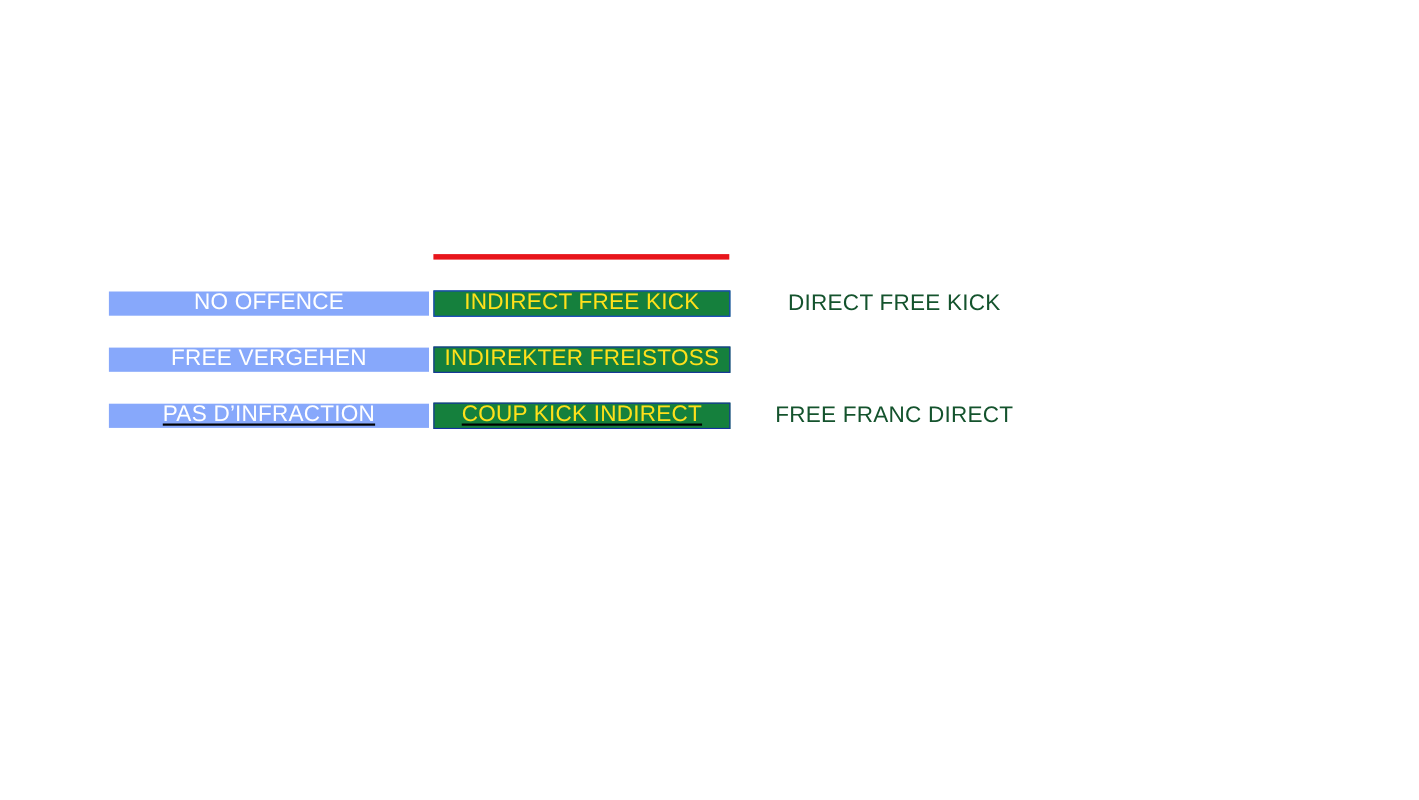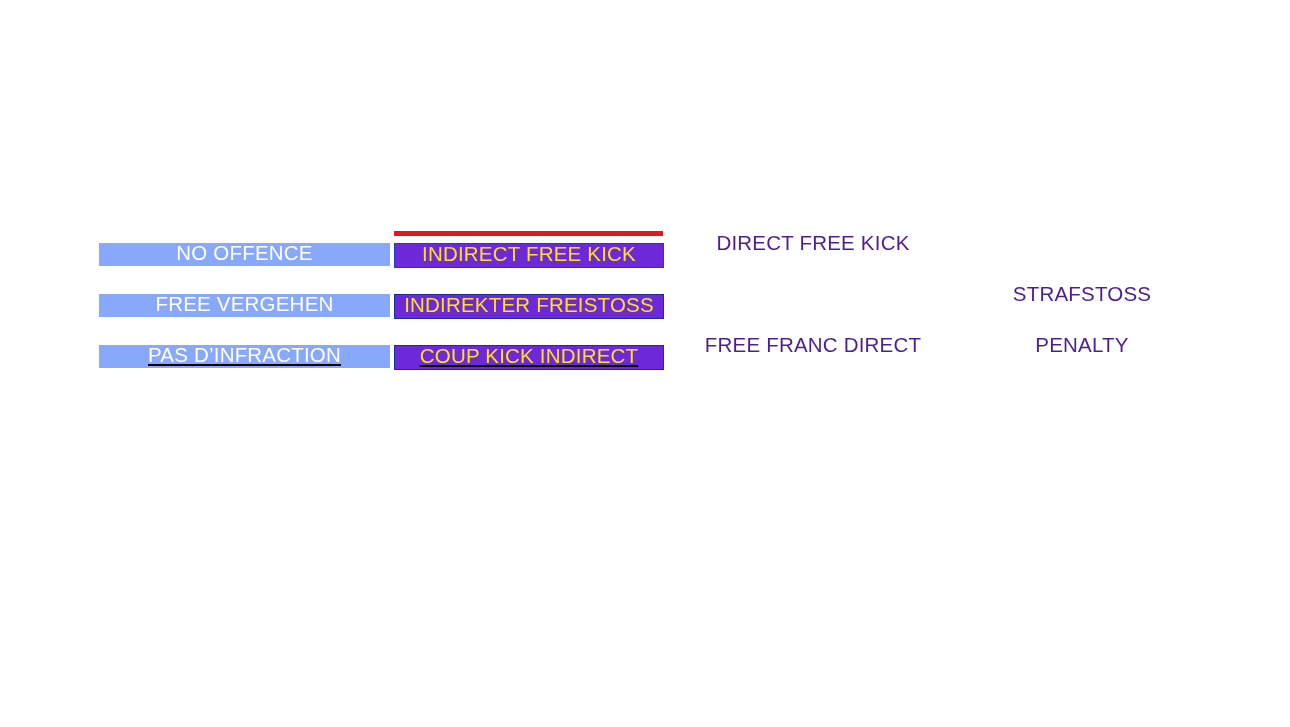--- a/index.html
+++ b/index.html
@@ -25,23 +25,24 @@
   .sanction-table {
     position: absolute;
     left: 99px;
     top: 243px;
     width: 1098px;
   }
 
   .row {
     position: relative;
     display: flex;
-    align-items: flex-start;
+    align-items: center;
     height: 36px;
     margin-bottom: 15px;
+    margin-top: 15px;
   }
   .row:last-child { margin-bottom: 0; text-decoration: underline; }
 
   
   .cell {
     background: #87a8fb;
     color: #ffffff;
     font-size: 20.5px;
     letter-spacing: 0.2px;
     display: flex;
@@ -61,21 +62,21 @@
 
   
   .gap-a {
     flex: 0 0 4px;
   }
 
   
   .cell-highlight {
     width: 270px;
     flex: 0 0 270px;
-    background: #6d28d9;
+    background: #15803d;
     color: #ffe01b;
     border: 1px solid #16309f;
     font-size: 20.5px;
   }
   .row-1 .cell-highlight { border-color: #1a3dd0; }
 
   
   .gap-b {
     flex: 0 0 4px;
   }
@@ -88,21 +89,21 @@
     padding: 0;
   }
   .cell-right .sub {
     position: absolute;
     top: 0;
     bottom: 0;
     display: flex;
     align-items: center;
     justify-content: center;
     padding-bottom: 2px;
-    color: #4c1d95;
+    color: #14532d;
     font-size: 20.5px;
     white-space: nowrap;
   }
   .sub-a { left: 0;   width: 290px; }
   .sub-b { right: 0;  width: 230px; }
 
   
   .red-bar {
     position: absolute;
     left: 394px;
@@ -130,29 +131,27 @@
         <span class="sub sub-a">DIRECT FREE KICK</span>
       </div>
     </div>
 
     <div class="row row-2">
       <div class="cell cell-left">FREE VERGEHEN</div>
       <div class="gap-a"></div>
       <div class="cell cell-highlight">INDIREKTER FREISTOSS</div>
       <div class="gap-b"></div>
       <div class="cell cell-right">
-        <span class="sub sub-b">STRAFSTOSS</span>
       </div>
     </div>
 
     <div class="row row-3">
       <div class="cell cell-left">PAS D’INFRACTION</div>
       <div class="gap-a"></div>
       <div class="cell cell-highlight">COUP KICK INDIRECT</div>
       <div class="gap-b"></div>
       <div class="cell cell-right">
         <span class="sub sub-a">FREE FRANC DIRECT</span>
-        <span class="sub sub-b">PENALTY</span>
       </div>
     </div>
 
   </div>
 </div>
 
 </body></html>

